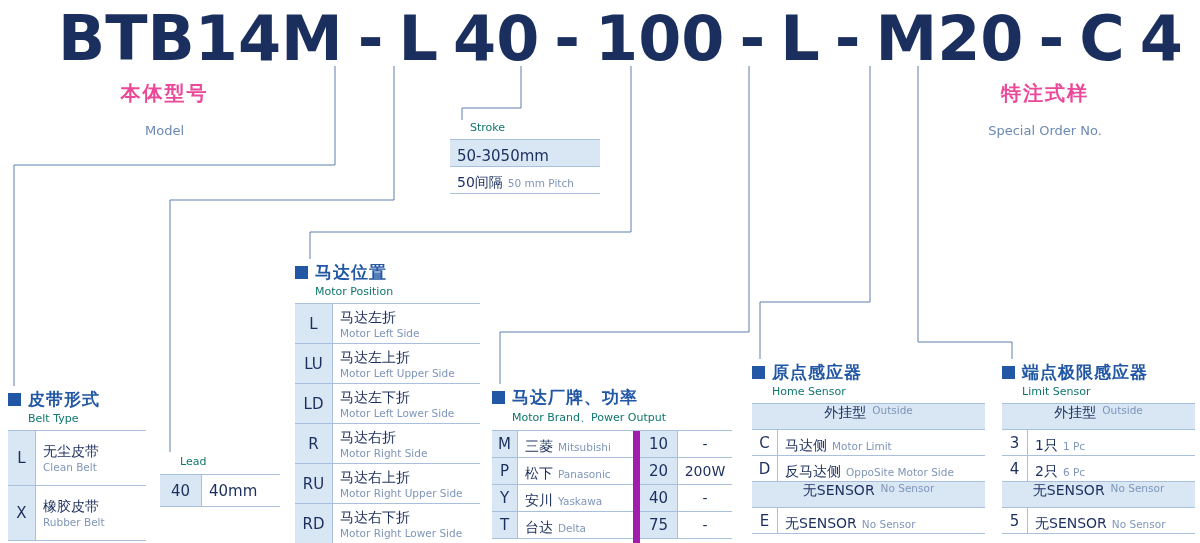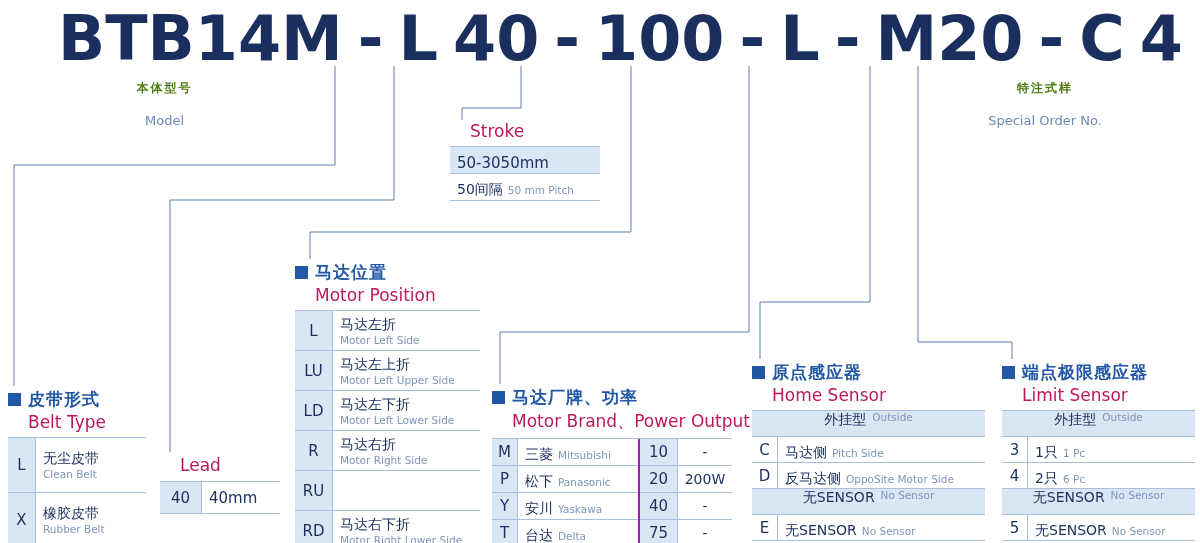--- a/index.html
+++ b/index.html
@@ -6,30 +6,30 @@
   body { background:#ffffff; font-family:"DejaVu Sans","Liberation Sans",sans-serif; }
   .page { position:relative; width:1200px; height:543px; background:#ffffff; overflow:hidden; }
 
   .leader-svg { position:absolute; left:0; top:0; width:1200px; height:543px; z-index:0; }
   .leader-svg polyline { fill:none; stroke:#5d7fae; stroke-width:1; }
 
   .title { position:absolute; left:58px; top:2px; z-index:1; display:flex; gap:15px;
            font-size:62px; font-weight:bold; color:#1b2f5e; white-space:nowrap; }
 
   .hint { position:absolute; z-index:1; text-align:center; }
-  .hint-zh { font-size:12px; font-weight:bold; color:#4d7c0f; letter-spacing:2px; }
+  .hint-zh { font-size:20px; font-weight:bold; color:#ec4899; letter-spacing:2px; }
   .hint-en { font-size:13px; color:#6b89b4; margin-top:16px; }
   .model-hint { left:92px; top:80px; width:145px; }
   .special-hint { left:960px; top:80px; width:170px; }
 
   .sec { position:absolute; z-index:1; }
   .sec-head { display:flex; align-items:center; gap:7px; }
   .sq { width:13px; height:13px; background:#2257a5; flex:0 0 auto; }
   .sec-zh { font-size:17px; font-weight:bold; color:#2257a5; letter-spacing:1px; white-space:nowrap; }
-  .sec-en { font-size:17px; color:#be185d; margin:1px 0 5px 20px; white-space:nowrap; }
+  .sec-en { font-size:11px; color:#0f766e; margin:1px 0 5px 20px; white-space:nowrap; }
 
   .tbl { border-top:1px solid #a9c0dc; background:#fff; }
   .row { display:flex; align-items:stretch; border-bottom:1px solid #a9c0dc; background:#fff; }
   .grp { background:#d9e6f4; justify-content:center; gap:6px; }
   .blue { background:#d9e6f4; }
   .code { background:#d9e6f4; border-right:1px solid #a9c0dc; display:flex; align-items:center;
           justify-content:center; font-size:15px; color:#1b2f5e; flex:0 0 auto; }
   .sn-code { background:transparent; }
   .desc { display:flex; flex-direction:column; justify-content:center; padding:2px 7px; flex:1; min-width:0; }
   .desc-inline { display:flex; align-items:center; gap:5px; padding:16px 7px; flex:1; min-width:0; }
@@ -49,21 +49,21 @@
   .bt-code { flex:0 0 28px; }
 
   .sec-lead { left:160px; top:454px; width:120px; }
   .sec-lead .tbl { margin-top:6px; }
   .sec-lead .row { height:32px; }
   .lead-code { flex:0 0 42px; }
 
   .sec-brand { left:492px; top:386px; width:240px; }
   .sec-brand .row { height:27px; }
   .mb-code { flex:0 0 26px; }
-  .mb-brand { flex:1; border-right:2px solid #a21caf; }
+  .mb-brand { flex:1; border-right:7px solid #a21caf; }
   .mb-pcode { flex:0 0 38px; }
   .mb-pval { flex:0 0 54px; display:flex; align-items:center; justify-content:center;
              font-size:14px; color:#1b2f5e; }
 
   .sec-home { left:752px; top:361px; width:233px; }
   .sec-home .row { height:26px; }
   .sec-limit { left:1002px; top:361px; width:193px; }
   .sec-limit .row { height:26px; }
   .sn-col { flex:0 0 26px; }
 </style>
@@ -157,20 +157,24 @@
       </div>
       <div class="row">
         <div class="code mp-code">R</div>
         <div class="desc">
           <span class="cell-zh">马达右折</span>
           <span class="cell-en">Motor Right Side</span>
         </div>
       </div>
       <div class="row">
         <div class="code mp-code">RU</div>
+        <div class="desc">
+          <span class="cell-zh">马达右上折</span>
+          <span class="cell-en">Motor Right Upper Side</span>
+        </div>
       </div>
       <div class="row">
         <div class="code mp-code">RD</div>
         <div class="desc">
           <span class="cell-zh">马达右下折</span>
           <span class="cell-en">Motor Right Lower Side</span>
         </div>
       </div>
     </div>
   </div>
@@ -265,21 +269,21 @@
     <div class="sec-en">Home Sensor</div>
     <div class="tbl">
       <div class="row grp">
         <span class="cell-zh">外挂型</span>
         <span class="cell-en">Outside</span>
       </div>
       <div class="row">
         <div class="code sn-code sn-col">C</div>
         <div class="desc-inline">
           <span class="cell-zh">马达侧</span>
-          <span class="cell-en">Pitch Side</span>
+          <span class="cell-en">Motor Limit</span>
         </div>
       </div>
       <div class="row">
         <div class="code sn-code sn-col">D</div>
         <div class="desc-inline">
           <span class="cell-zh">反马达侧</span>
           <span class="cell-en">OppoSite Motor Side</span>
         </div>
       </div>
       <div class="row grp">

